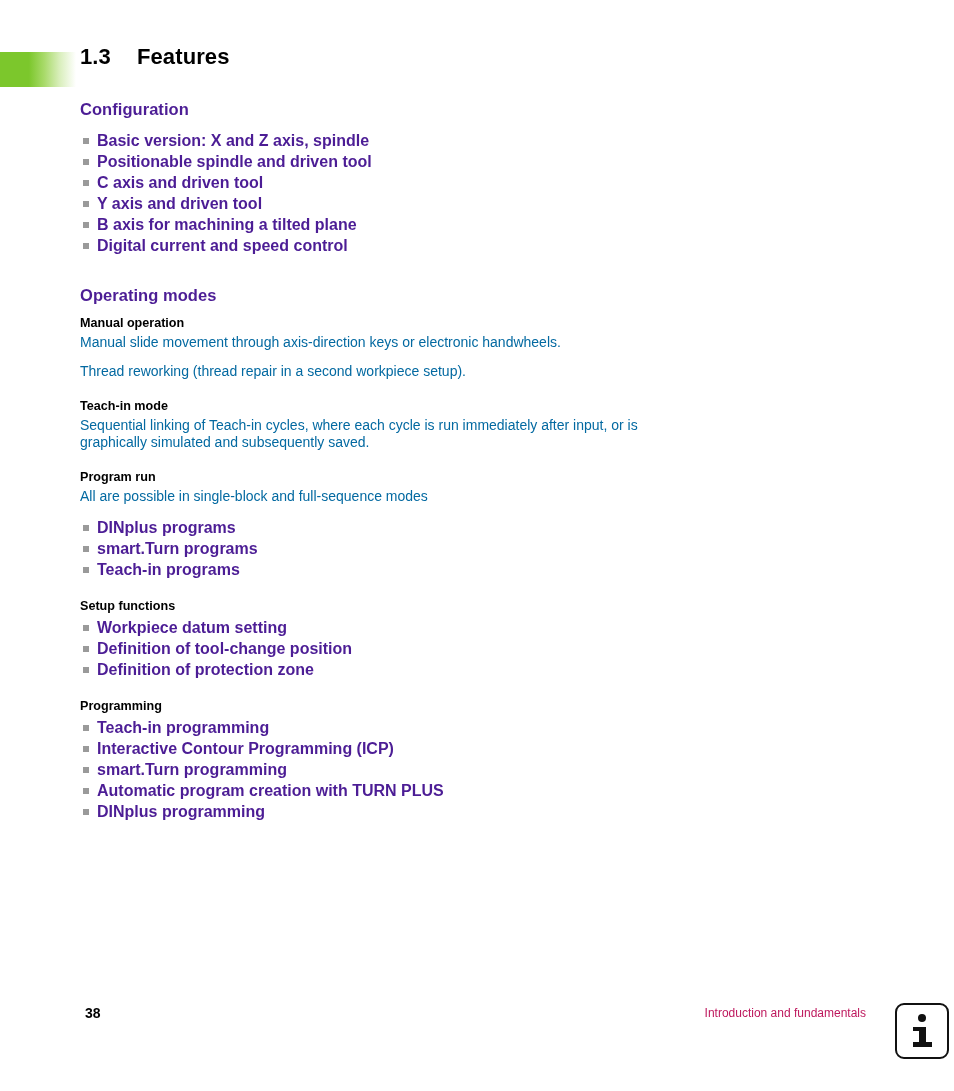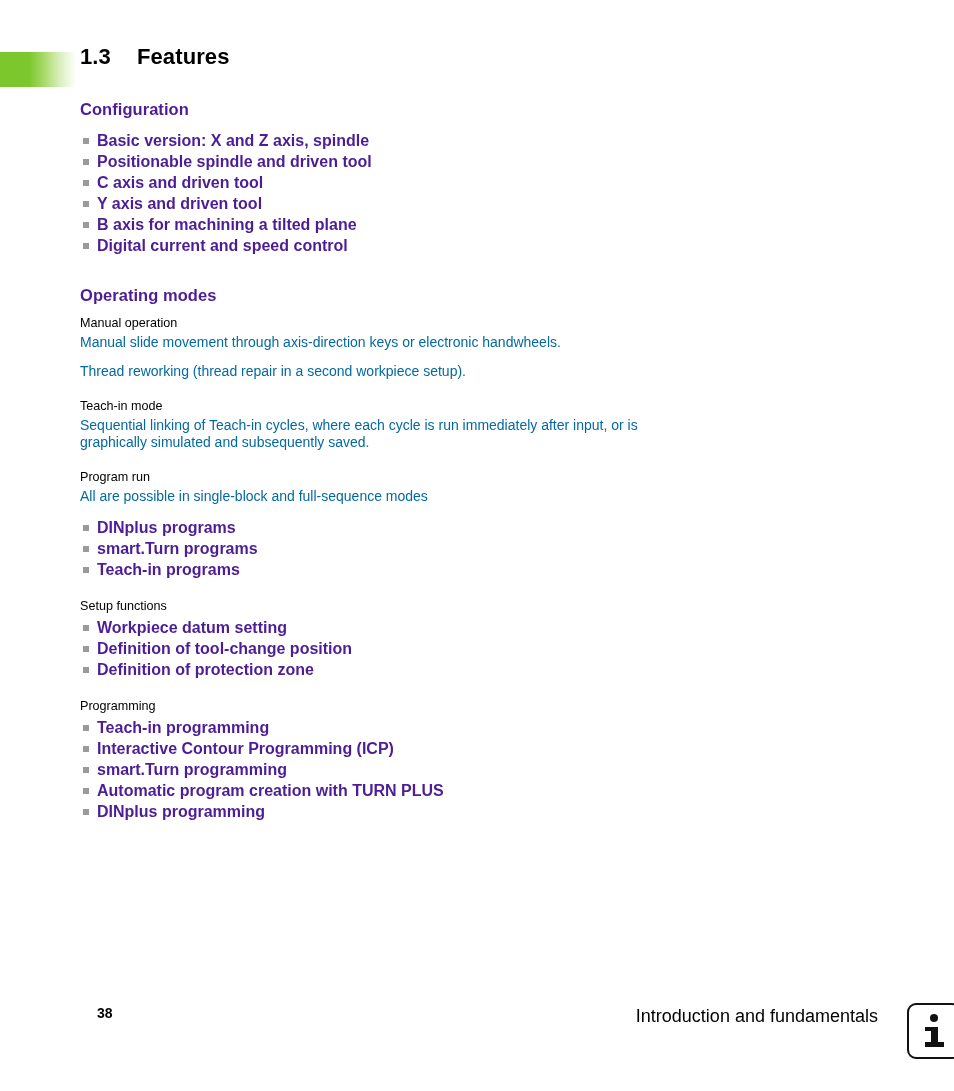--- a/index.html
+++ b/index.html
@@ -72,21 +72,21 @@
     margin: 0 0 11px 0;
     color: #4c1d95;
     letter-spacing: 0.05px;
   }
   h2.block-title.spaced {
     margin-top: 30px;
   }
 
   h3.sub-title {
     font-size: 12.6px;
-    font-weight: normal;
+    font-weight: bold;
     margin: 0 0 4px 0;
     color: #000;
   }
   h3.sub-title.gap {
     margin-top: 19px;
   }
 
   p.para {
     font-size: 14px;
     line-height: 17px;
@@ -117,39 +117,39 @@
     height: 6px;
     background: #9a9a9a;
   }
 
   .group { margin-bottom: 0; }
   .group + .group { margin-top: 5px; }
 
   
   .footer {
     position: absolute;
-    left: 16px;
+    left: 4px;
     top: 1000px;
     width: 929px;
     height: 70px;
   }
   .page-num {
     position: absolute;
     left: 81px;
     top: 5px;
     font-size: 14px;
     font-weight: bold;
     color: #000;
   }
   .footer-text {
     position: absolute;
     right: 67px;
     top: 6px;
-    font-size: 18px;
-    color: #000000;
+    font-size: 12px;
+    color: #be185d;
     white-space: nowrap;
   }
   .info-box {
     position: absolute;
     left: 891px;
     top: 3px;
     width: 54px;
     height: 56px;
     border: 2px solid #111;
     border-radius: 9px;

